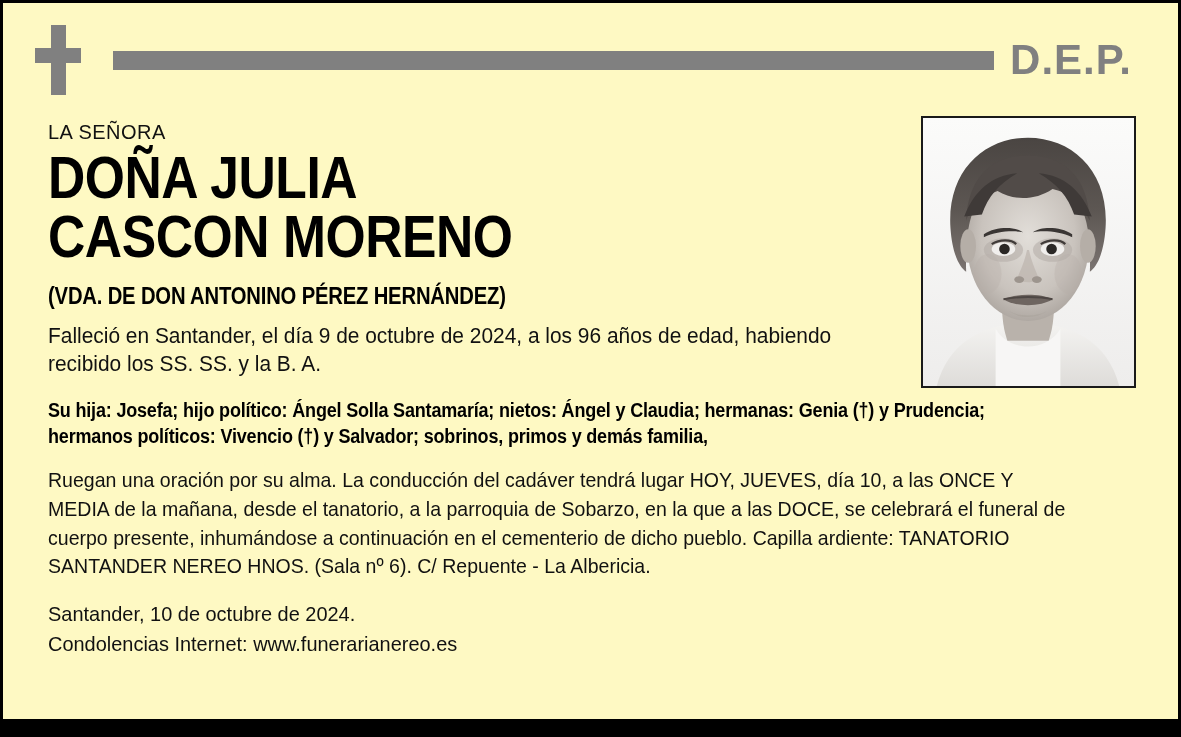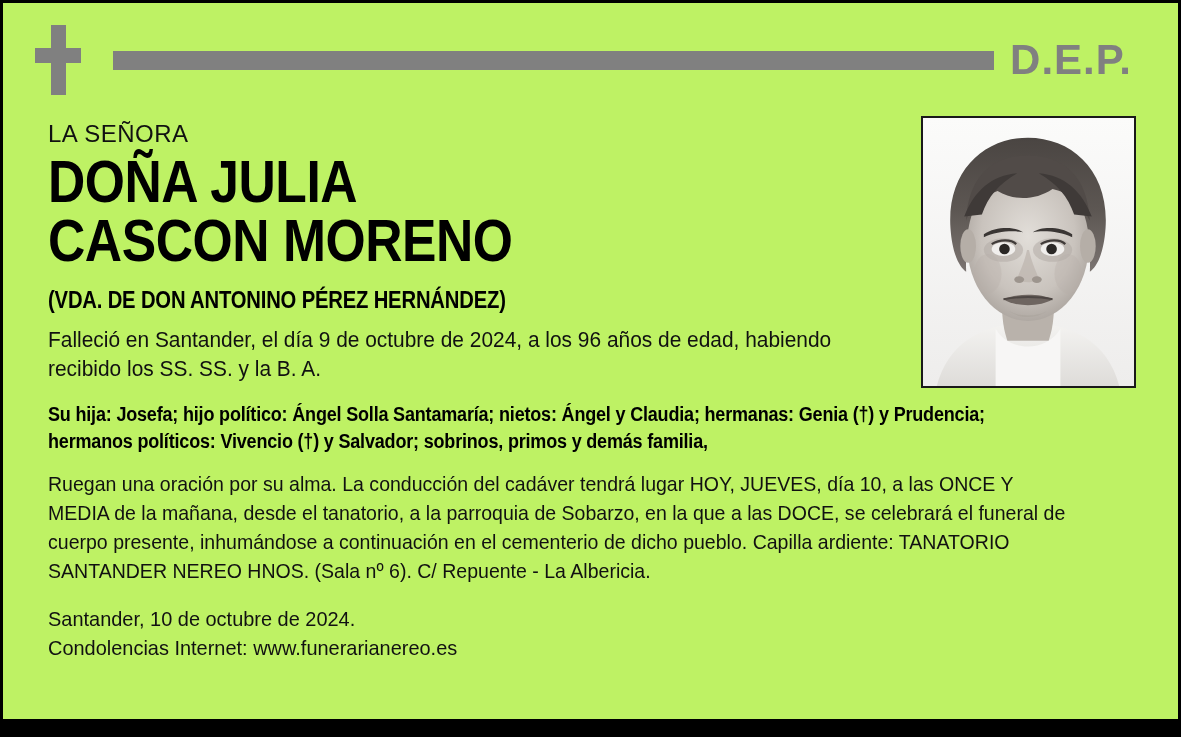--- a/index.html
+++ b/index.html
@@ -12,21 +12,21 @@
     width: 1181px;
     height: 737px;
     font-family: "Liberation Sans", sans-serif;
     overflow: hidden;
   }
 
   .notice {
     position: relative;
     width: 1181px;
     height: 737px;
-    background: #bef264;
+    background: #fef9c3;
     border-top: 3px solid #000000;
     border-left: 3px solid #000000;
     border-right: 3px solid #000000;
     border-bottom: 18px solid #000000;
     padding: 0;
   }
 
   
   .header {
     position: absolute;
@@ -90,21 +90,21 @@
   
   .body-area {
     position: absolute;
     left: 45px;
     top: 118px;
     right: 0;
     bottom: 0;
   }
 
   .courtesy {
-    font-size: 24px;
+    font-size: 20px;
     font-weight: normal;
     letter-spacing: 0.5px;
     color: #111111;
     line-height: 1.1;
     margin: 0 0 6px 0;
     font-family: "Liberation Sans", sans-serif;
   }
 
   .fullname {
     font-size: 60px;

